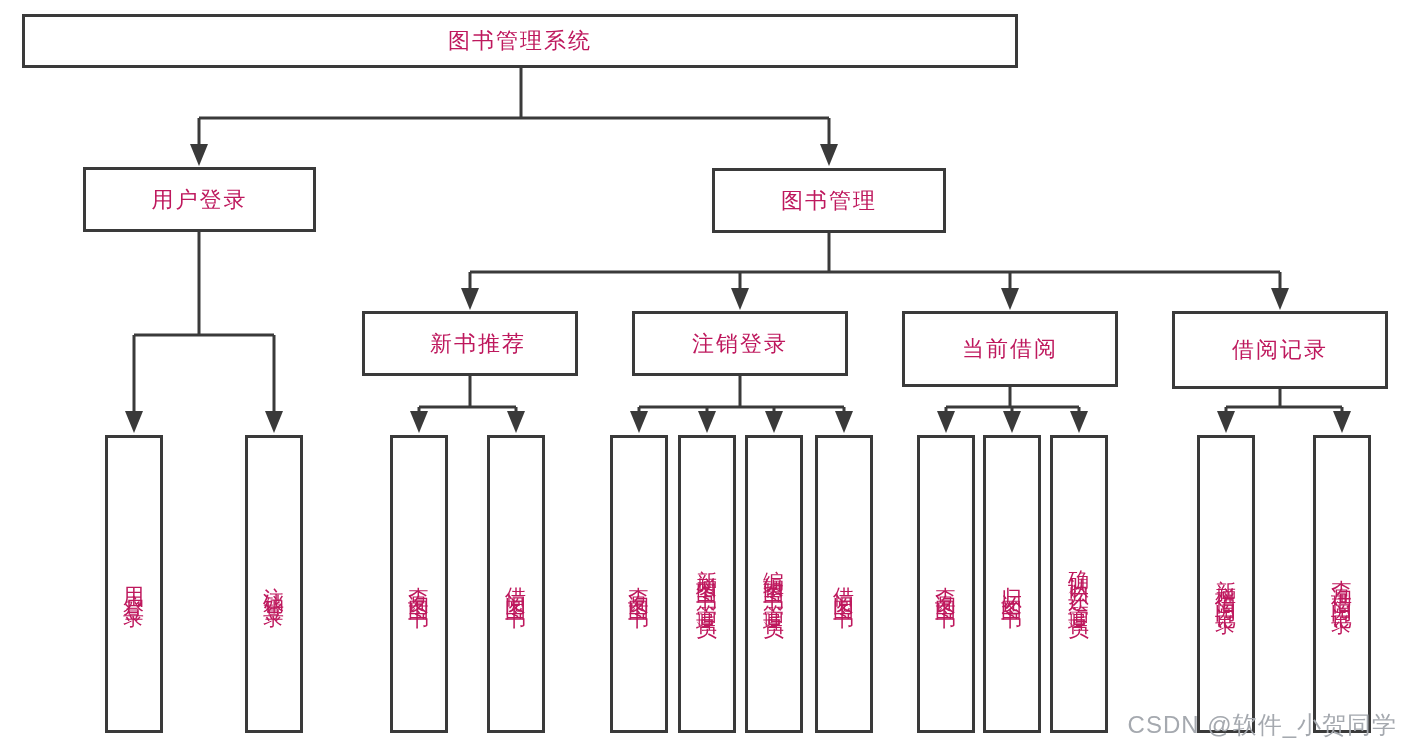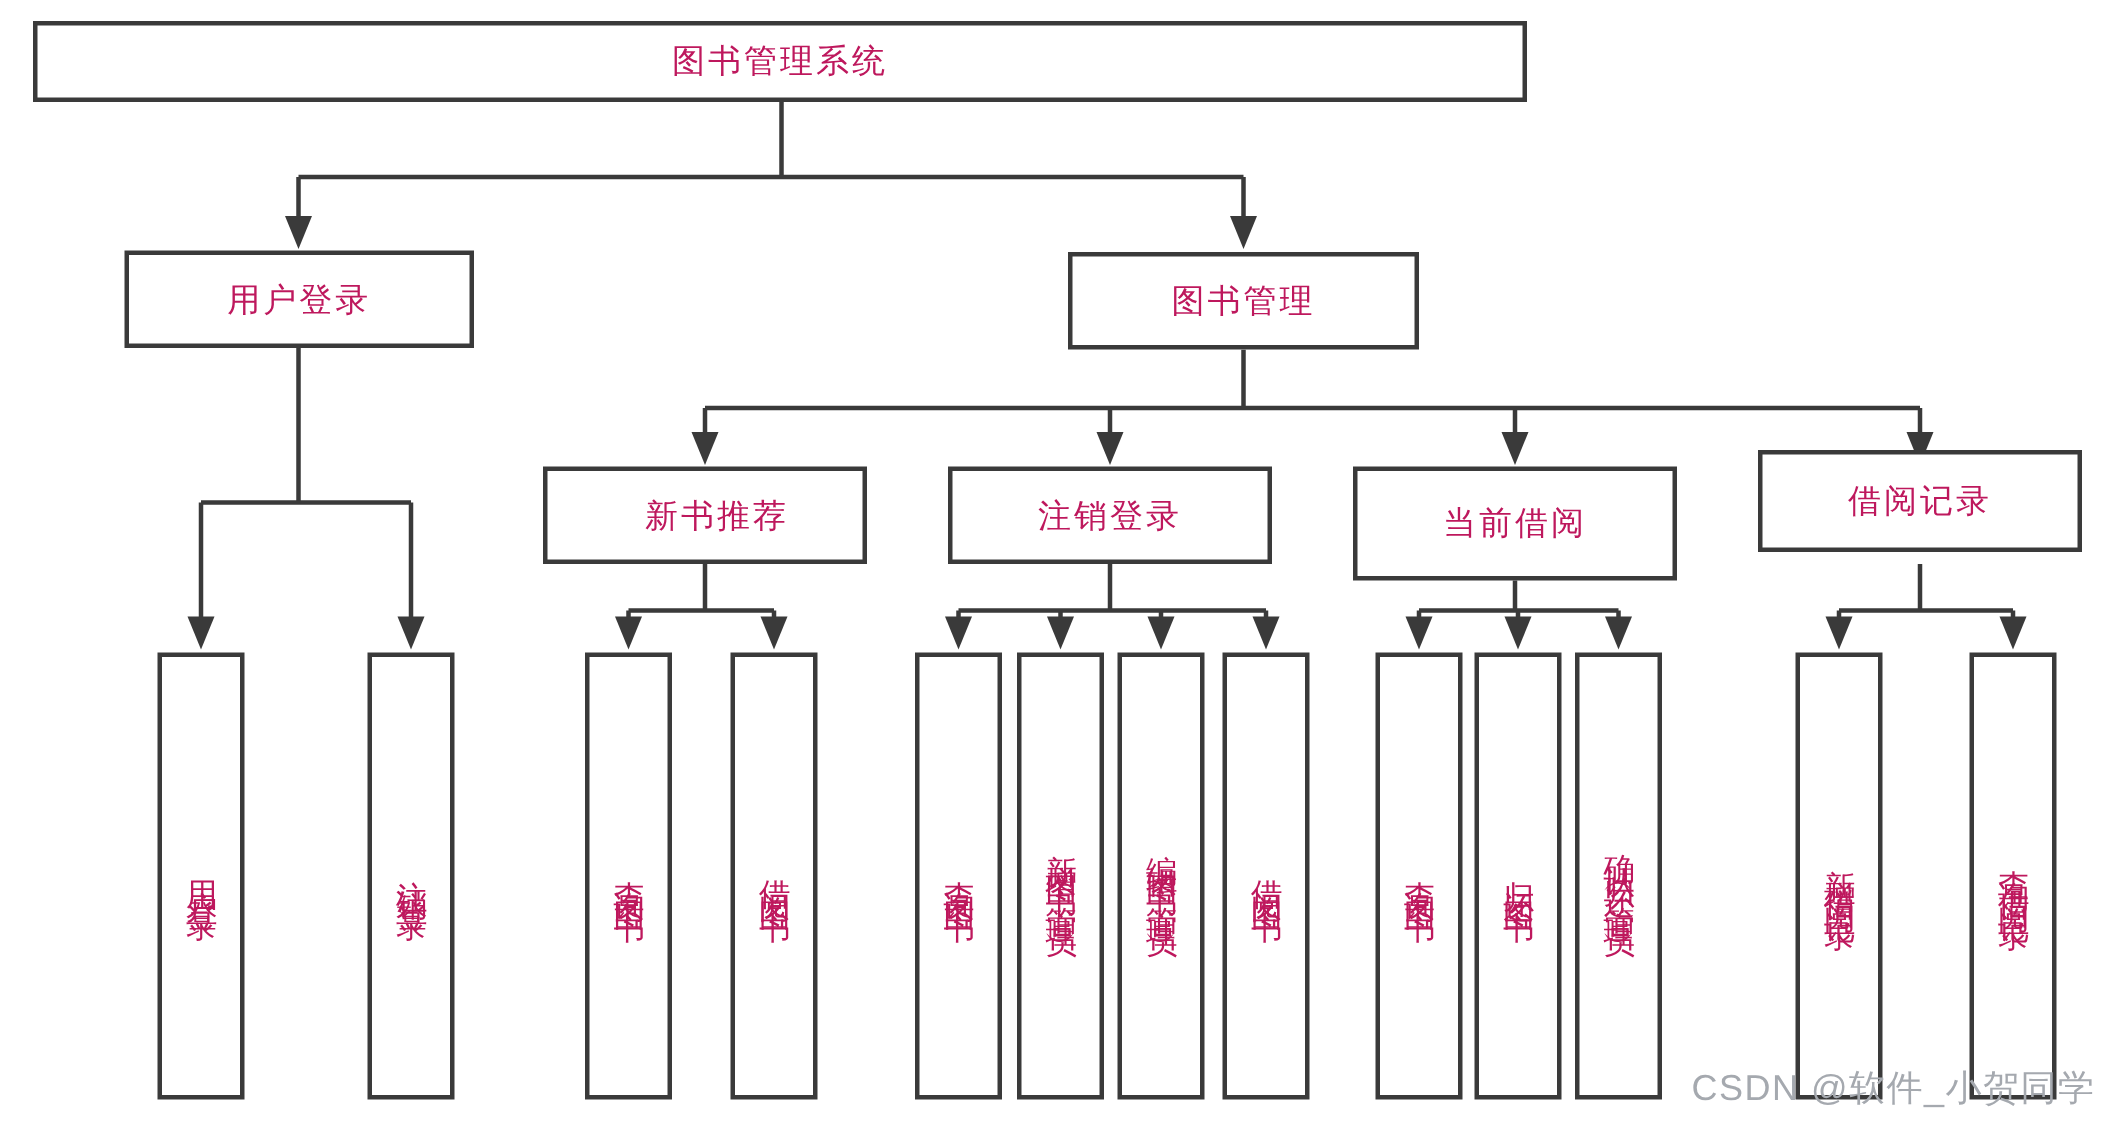--- a/index.html
+++ b/index.html
@@ -112,21 +112,21 @@
 
   <div class="box" style="left:362px; top:311px; width:216px; height:65px;padding-left:16px;">
     <span class="hlabel">新书推荐</span>
   </div>
   <div class="box" style="left:632px; top:311px; width:216px; height:65px;">
     <span class="hlabel">注销登录</span>
   </div>
   <div class="box" style="left:902px; top:311px; width:216px; height:76px;">
     <span class="hlabel">当前借阅</span>
   </div>
-  <div class="box" style="left:1172px; top:300px; width:216px; height:68px;">
+  <div class="box" style="left:1172px; top:311px; width:216px; height:78px;">
     <span class="hlabel">借阅记录</span>
   </div>
 
   <div class="box leaf" style="left:105px; top:435px; width:58px; height:298px;">
     <span class="vlabel">用户登录</span>
   </div>
   <div class="box leaf" style="left:245px; top:435px; width:58px; height:298px;">
     <span class="vlabel">注销登录</span>
   </div>
 

